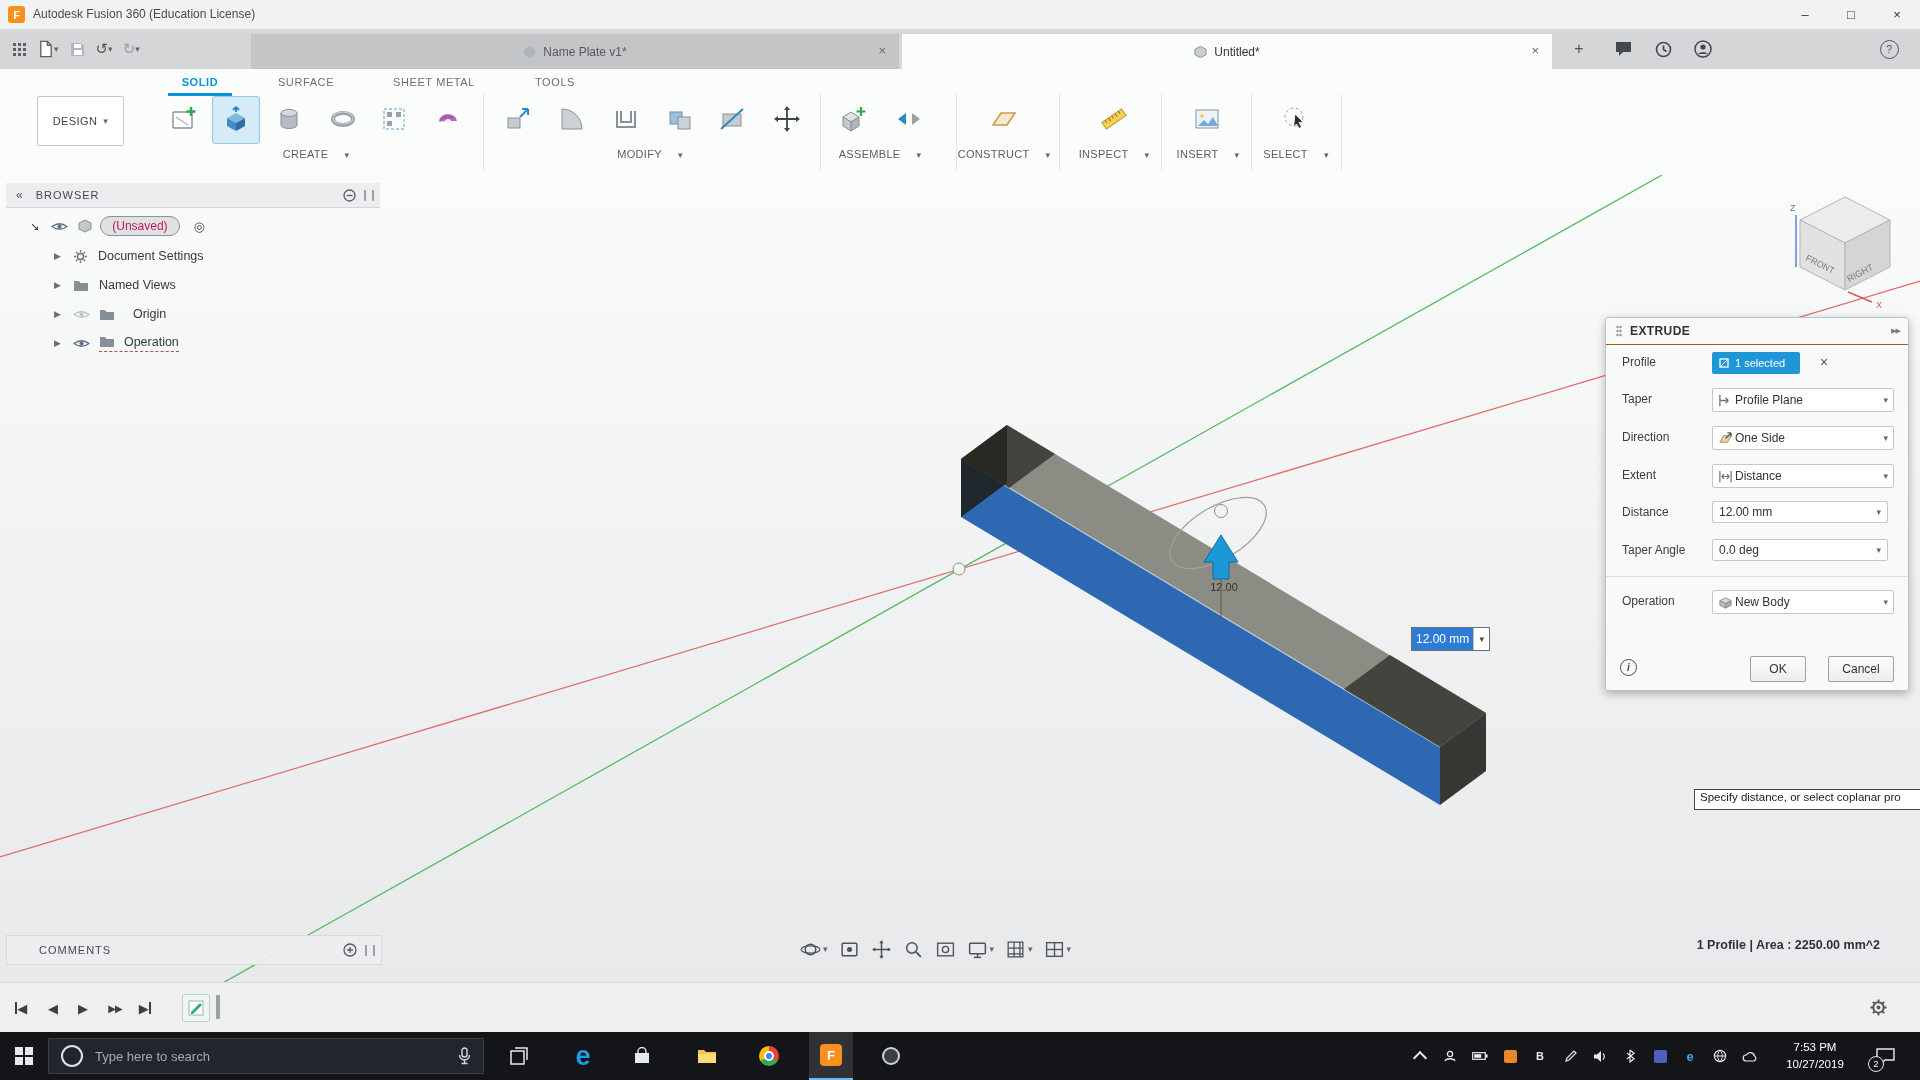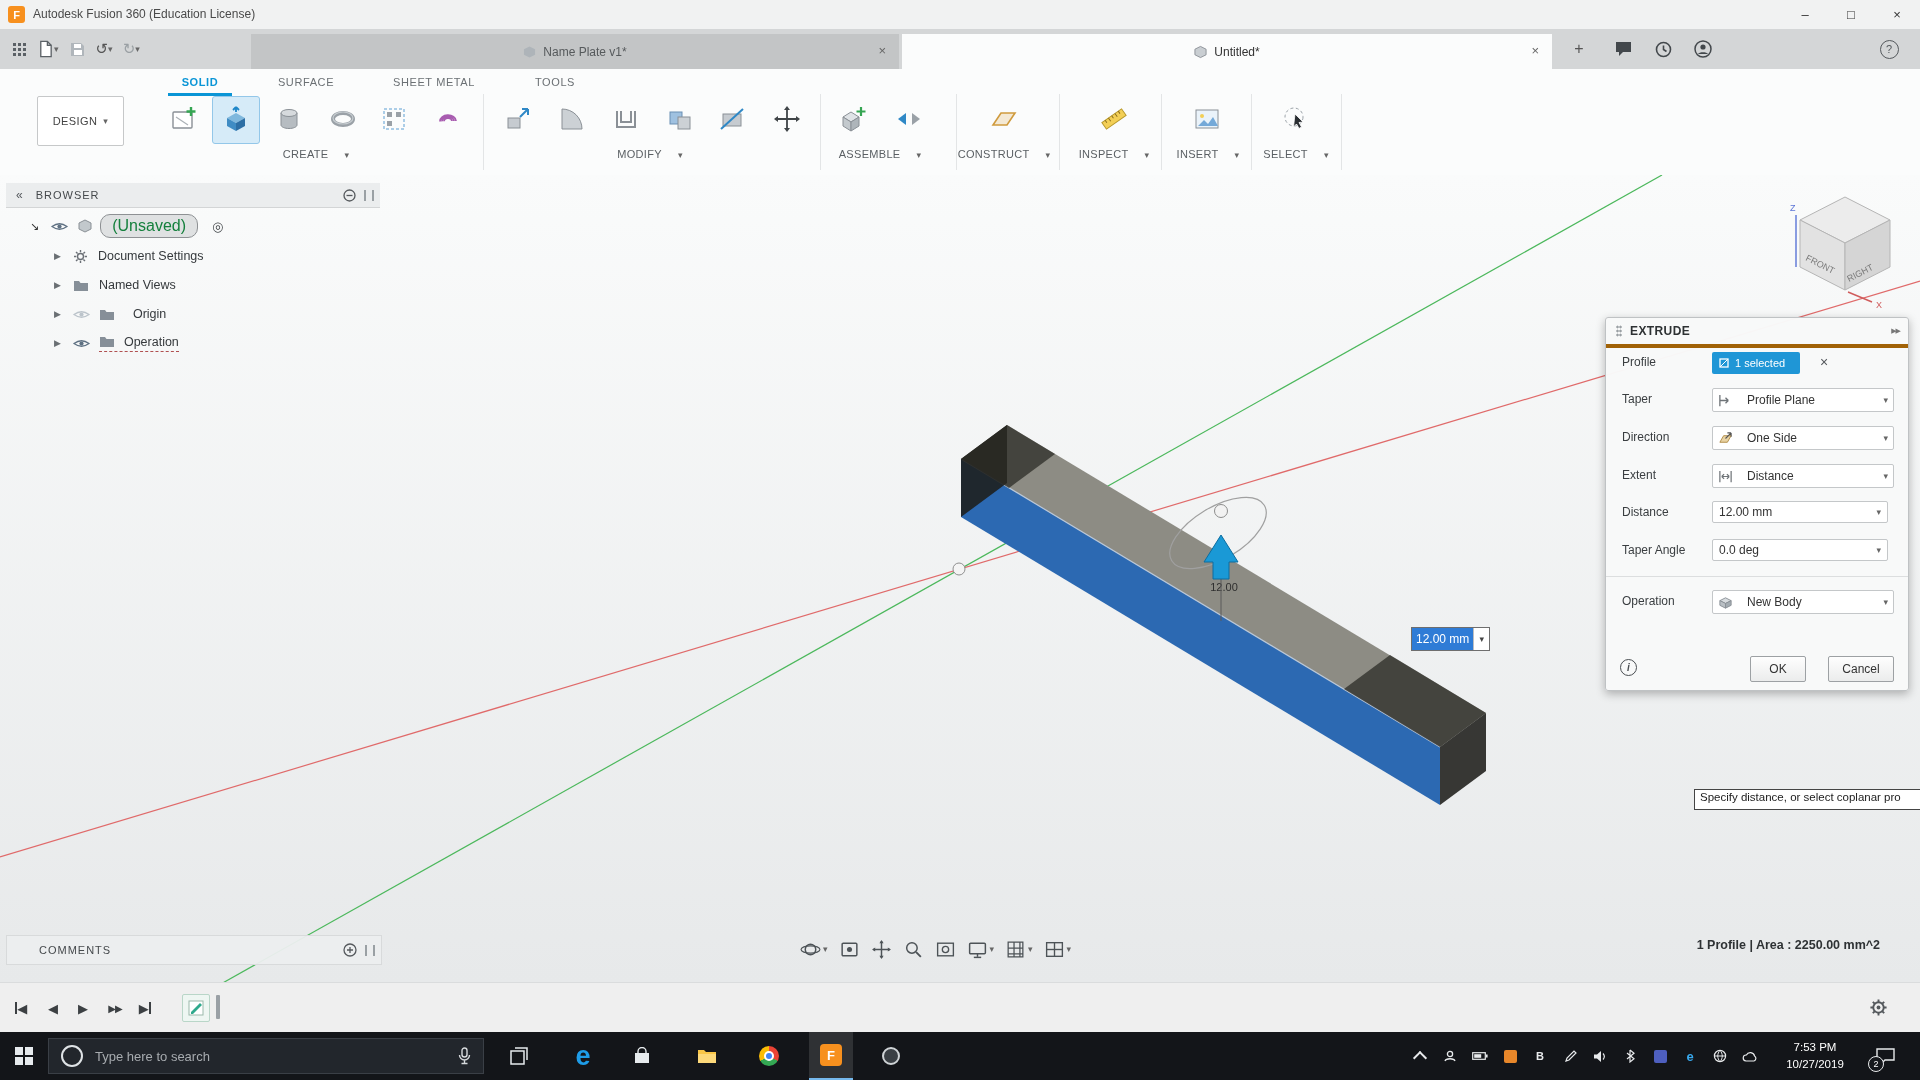--- a/index.html
+++ b/index.html
@@ -34,46 +34,46 @@
   .grp{position:absolute;top:79px;transform:translateX(-50%);display:flex;align-items:flex-end;gap:16px;font-size:11px;color:#5a5f63;letter-spacing:.3px}
   .vsep{position:absolute;top:25px;width:1px;height:76px;background:#e3e5e6}
   
   .canvas{position:absolute;left:0;top:175px;width:1920px;height:807px;background:linear-gradient(#fafbfb,#e7e9ea)}
   
   .browser{position:absolute;left:6px;top:8px;width:374px;height:178px}
   .b-head{position:absolute;left:0;top:0;width:374px;height:24px;background:rgba(234,236,237,.95);border-bottom:1px solid #d3d5d6;
           display:flex;align-items:center;font-size:11px;color:#45494c;letter-spacing:1px}
   .brow{position:absolute;height:26px;display:flex;align-items:center;font-size:12.5px;color:#35393c}
   .tri{font-size:9px;color:#6a6f73}
-  .pill{border:1.5px solid #8e9194;border-radius:10px;background:#dfe1e2;padding:2px 11px;font-size:16px;color:#15803d}
+  .pill{border:1.5px solid #8e9194;border-radius:10px;background:#dfe1e2;padding:2px 11px;font-size:12px;color:#be185d}
   .handle{width:6px;height:11px;border-left:2px solid #9aa0a4;border-right:2px solid #9aa0a4}
   
   .comments{position:absolute;left:6px;top:760px;width:374px;height:28px;background:rgba(236,238,239,.95);border:1px solid #d8dadb;
             display:flex;align-items:center;font-size:11px;letter-spacing:1px;color:#45494c}
   
   .navbar{position:absolute;left:800px;top:760px;height:28px;display:flex;align-items:center;gap:11px;color:#4d5357}
   .nav-ic{display:flex;align-items:center;gap:2px}
   
   .hint{position:absolute;left:1694px;top:614px;width:226px;height:17px;background:#fff;border:1px solid #444;
         font-size:11.5px;color:#222;padding:1px 0 1px 5px;white-space:nowrap;overflow:hidden}
   .selstatus{position:absolute;left:1590px;top:763px;width:290px;text-align:right;font-size:12.5px;font-weight:bold;color:#2e3234}
   
   .dim{position:absolute;left:1411px;top:452px;height:22px;display:flex;background:#fff;border:1px solid #6e6e6e;align-items:stretch}
   .dim-val{background:#2f7cd6;color:#fff;font-size:12px;display:flex;align-items:center;padding:0 4px}
   .dim-caret{width:15px;border-left:1px solid #bfbfbf;display:flex;align-items:center;justify-content:center;font-size:9px;color:#444}
   
   .dlg{position:absolute;left:1605px;top:142px;width:302px;height:372px;background:rgba(248,249,249,.98);
        border:1px solid #bfc2c4;border-radius:3px;box-shadow:0 3px 10px rgba(0,0,0,.28);font-size:12px}
-  .dlg-head{position:absolute;left:0;top:0;width:100%;height:26px;border-bottom:4px solid #a16207;display:flex;align-items:center}
+  .dlg-head{position:absolute;left:0;top:0;width:100%;height:26px;border-bottom:1px solid #a16207;display:flex;align-items:center}
   .dlg-title{font-size:12px;font-weight:bold;color:#2e3234;letter-spacing:.4px;margin-left:8px}
   .grip{display:inline-block;width:6px;height:12px;margin-left:10px;
         background:radial-gradient(#9aa0a4 1px, transparent 1.2px) 0 0/3px 4px}
   .xlab{position:absolute;left:16px;color:#3a3e41}
   .dd{position:absolute;left:106px;width:182px;height:24px;background:#fff;border:1px solid #c4c7c9;border-radius:2px;
-      display:flex;align-items:center;gap:14px;padding:0 5px;box-sizing:border-box;color:#333}
+      display:flex;align-items:center;gap:2px;padding:0 5px;box-sizing:border-box;color:#333}
   .dd .caret{margin-left:auto}
   .inp{position:absolute;left:106px;width:176px;height:22px;background:#fff;border:1px solid #c4c7c9;border-radius:2px;
        display:flex;align-items:center;padding:0 6px;box-sizing:border-box;color:#333}
   .inp .caret{margin-left:auto}
   .chip{position:absolute;left:106px;width:88px;height:22px;background:#1f96d6;border-radius:2px;color:#fff;font-size:11px;
         display:flex;align-items:center;gap:6px;padding:0 7px;box-sizing:border-box}
   .btn{position:absolute;height:24px;background:linear-gradient(#fefefe,#ebecec);border:1px solid #9da1a4;border-radius:2px;
        display:flex;align-items:center;justify-content:center;font-size:12px;color:#333}
   .info-c{position:absolute;left:14px;top:341px;width:15px;height:15px;border:1.6px solid #4a4e52;border-radius:50%;
           display:flex;align-items:center;justify-content:center;font-size:10px;font-weight:bold;color:#4a4e52;font-style:italic}

